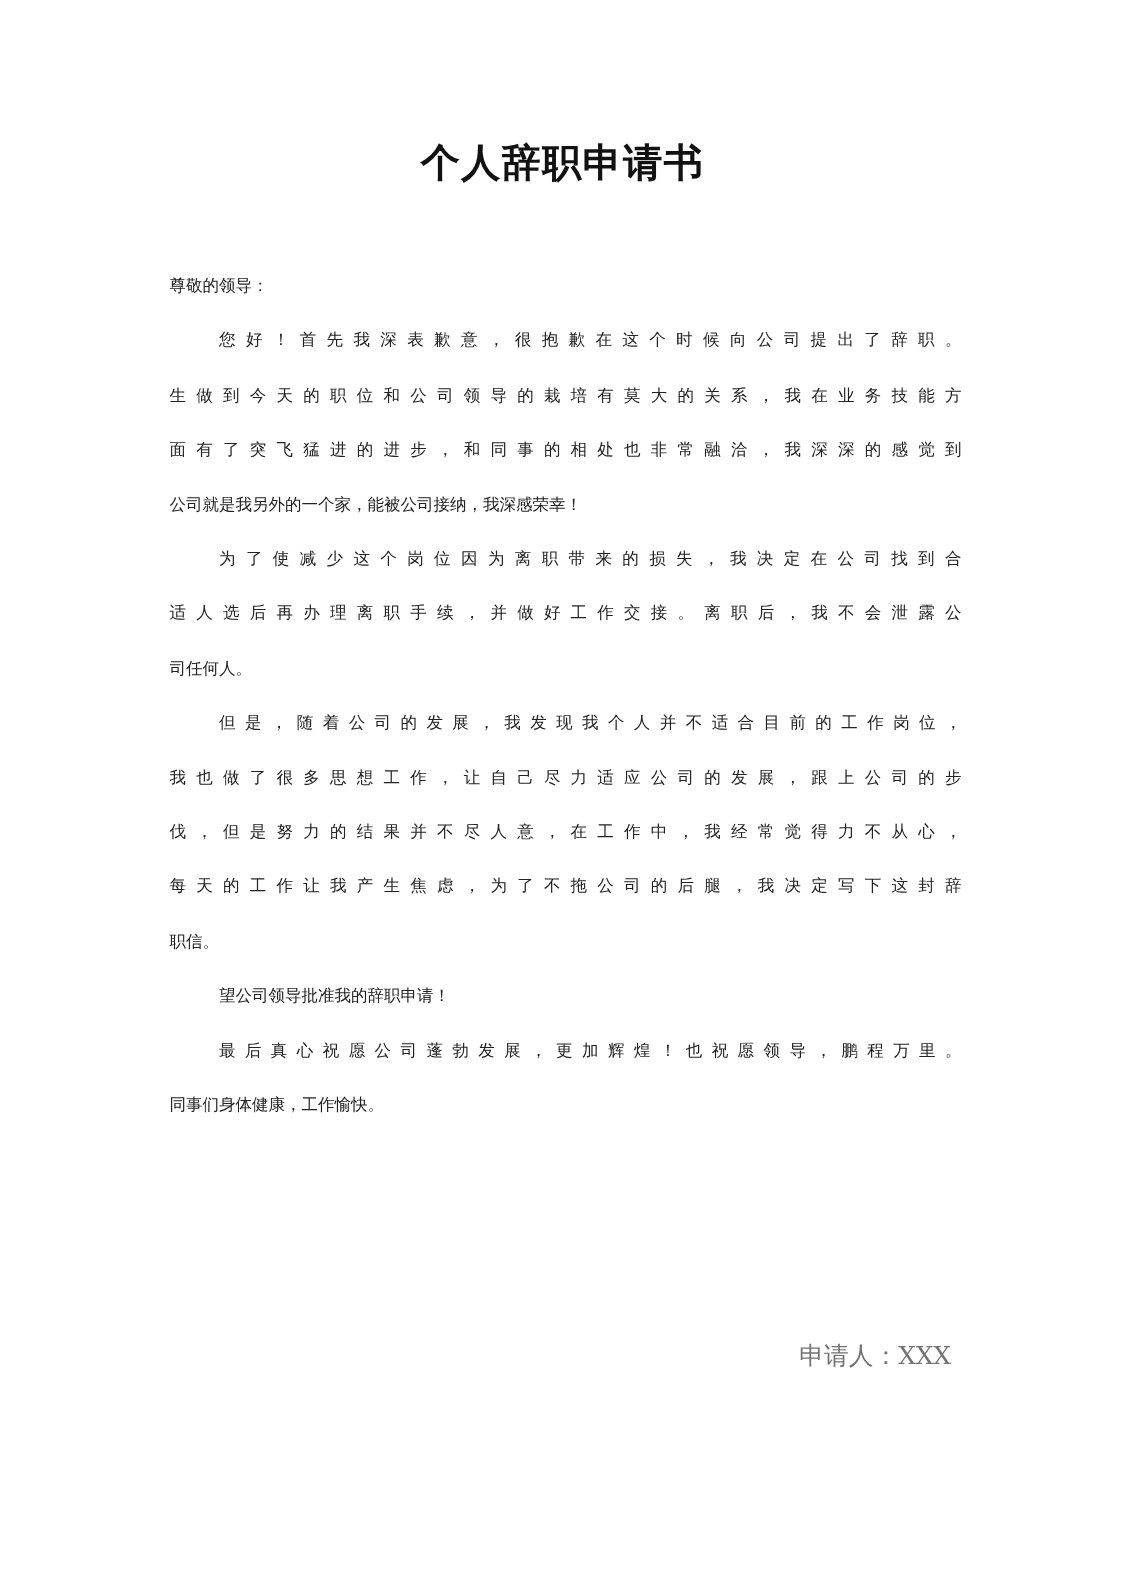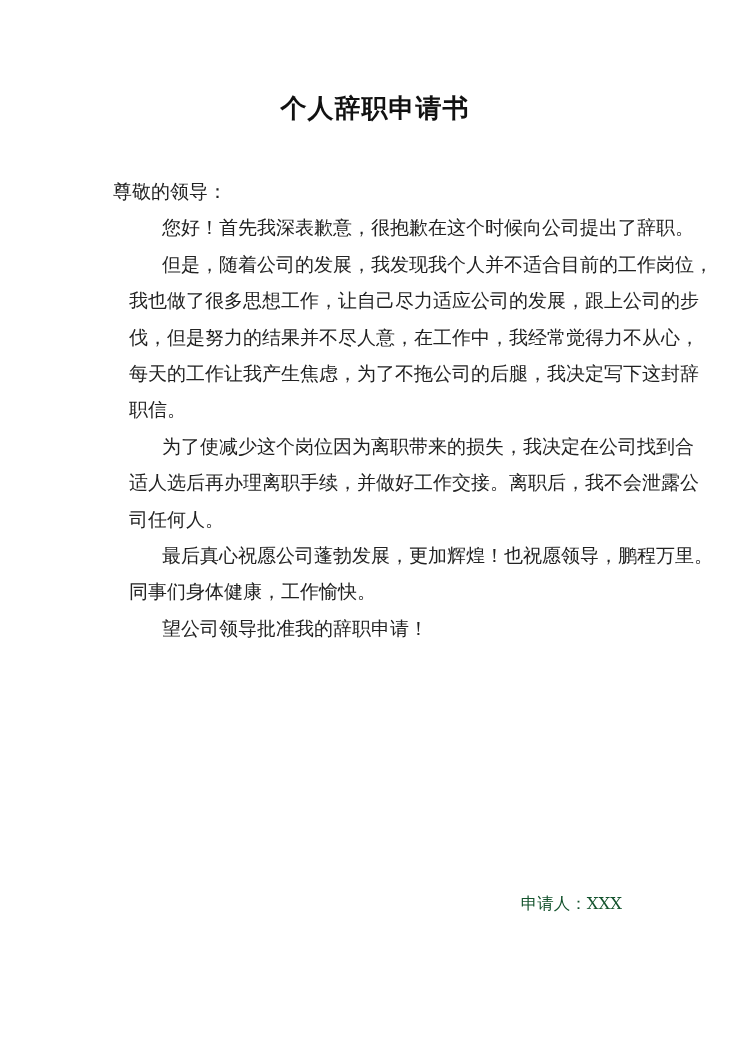--- a/index.html
+++ b/index.html
@@ -33,88 +33,90 @@
     font-size: 26px;
     letter-spacing: 1px;
     color: #111;
     margin: 0;
   }
   .body-text {
     position: absolute;
     left: 113px;
     top: 173px;
     width: 528px;
-    font-size: 19px;
+    font-size: 11px;
     line-height: 36.4px;
     color: #222;
   }
   .salutation {
     margin: 0;
   }
   .line {
     display: block;
     white-space: nowrap;
     text-align: justify;
     text-align-last: justify;
-    margin-left: 16px;
   }
   .line.last {
     text-align-last: left;
   }
   .line.first {
     padding-left: 33px;
   }
   .signature {
     position: absolute;
-    right: 128px;
+    right: 116px;
     top: 882px;
     text-align: left;
     font-size: 16.5px;
     line-height: 43px;
-    color: #14532d;
+    color: #737373;
   }
   .date-line span {
     display: inline-block;
     margin-left: 22px;
   }
   .date-line span:first-child { margin-left: 0; }
 </style>
 </head>
 <body>
 
 <div class="page">
   <h1 class="title">个人辞职申请书</h1>
 
   <div class="body-text">
     <p class="salutation">尊敬的领导：</p>
 
     <div>
       <span class="line first">您好！首先我深表歉意，很抱歉在这个时候向公司提出了辞职。</span>
+      <span class="line">生做到今天的职位和公司领导的栽培有莫大的关系，我在业务技能方</span>
+      <span class="line">面有了突飞猛进的进步，和同事的相处也非常融洽，我深深的感觉到</span>
+      <span class="line last">公司就是我另外的一个家，能被公司接纳，我深感荣幸！</span>
+    </div>
+
+    <div>
+      <span class="line first">为了使减少这个岗位因为离职带来的损失，我决定在公司找到合</span>
+      <span class="line">适人选后再办理离职手续，并做好工作交接。离职后，我不会泄露公</span>
+      <span class="line last">司任何人。</span>
     </div>
 
     <div>
       <span class="line first">但是，随着公司的发展，我发现我个人并不适合目前的工作岗位，</span>
       <span class="line">我也做了很多思想工作，让自己尽力适应公司的发展，跟上公司的步</span>
       <span class="line">伐，但是努力的结果并不尽人意，在工作中，我经常觉得力不从心，</span>
       <span class="line">每天的工作让我产生焦虑，为了不拖公司的后腿，我决定写下这封辞</span>
       <span class="line last">职信。</span>
     </div>
 
     <div>
-      <span class="line first">为了使减少这个岗位因为离职带来的损失，我决定在公司找到合</span>
-      <span class="line">适人选后再办理离职手续，并做好工作交接。离职后，我不会泄露公</span>
-      <span class="line last">司任何人。</span>
+      <span class="line first last">望公司领导批准我的辞职申请！</span>
     </div>
 
     <div>
       <span class="line first">最后真心祝愿公司蓬勃发展，更加辉煌！也祝愿领导，鹏程万里。</span>
       <span class="line last">同事们身体健康，工作愉快。</span>
-    </div>
-
-    <div>
-      <span class="line first last">望公司领导批准我的辞职申请！</span>
     </div>
   </div>
 
   <div class="signature">
     <div>申请人：XXX</div>
   </div>
 </div>
 
 </body></html>

